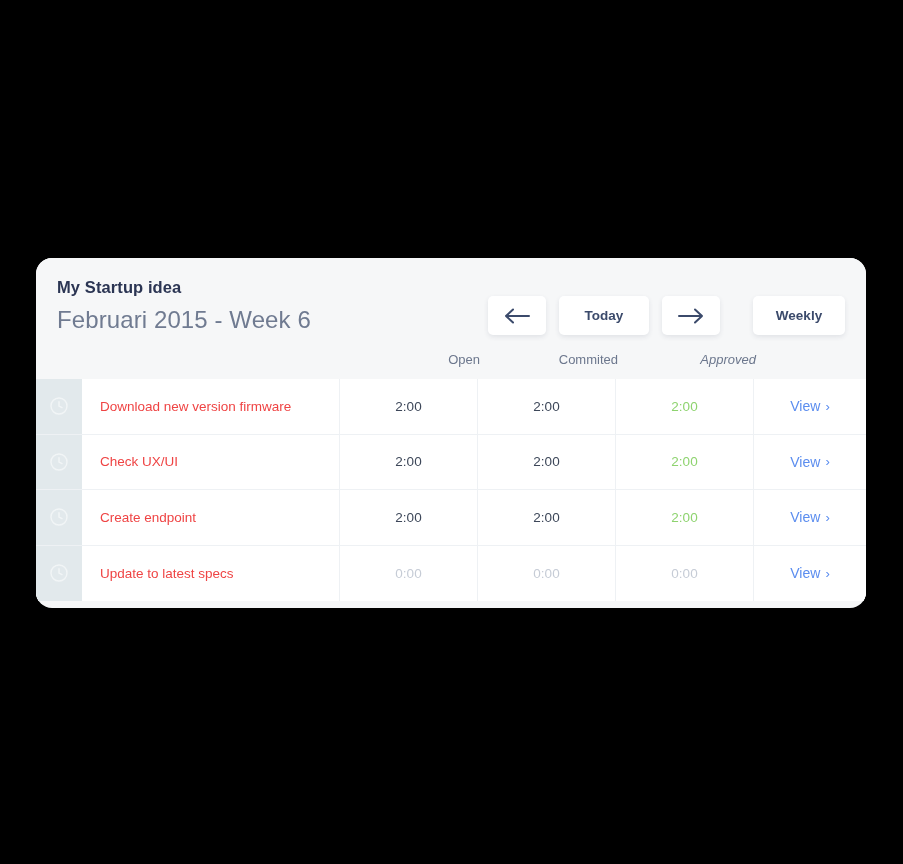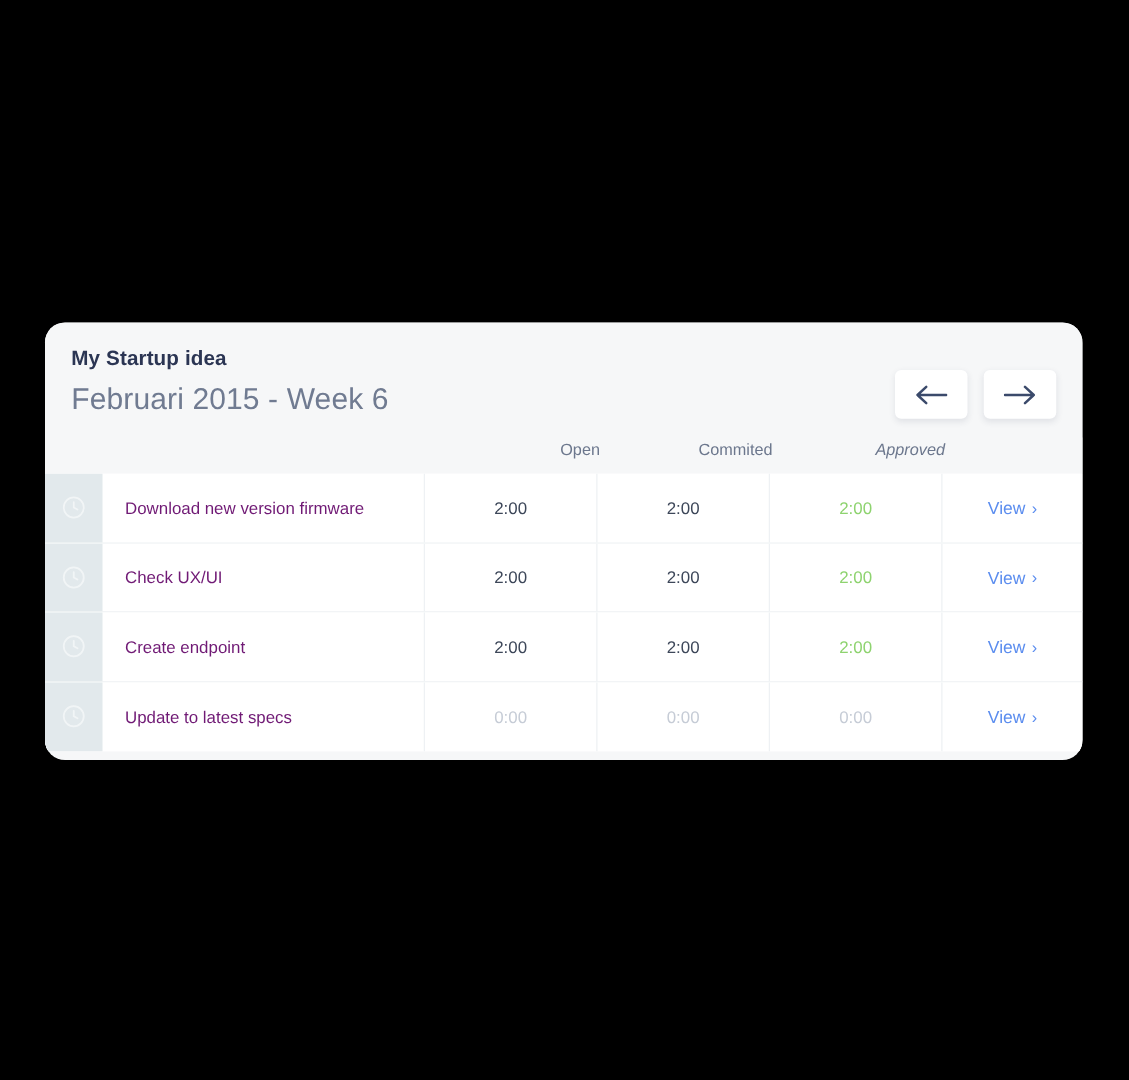--- a/index.html
+++ b/index.html
@@ -142,21 +142,21 @@
     justify-content: center;
   }
   .clock-icon { display: block; opacity: 0.55; }
 
   .cell-task {
     flex: 0 0 258px;
     display: flex;
     align-items: center;
     padding-left: 18px;
     font-size: 13.5px;
-    color: #701a75;
+    color: #ef4444;
     border-right: 1px solid #eef1f4;
   }
 
   .cell-num {
     flex: 0 0 138px;
     display: flex;
     align-items: center;
     justify-content: center;
     font-size: 13.5px;
     color: #3d4759;
@@ -194,29 +194,35 @@
       <div class="nav-group">
 
         <button class="nav-btn icon-btn">
           <span>
             <svg class="arrow-svg" width="26" height="16" viewBox="0 0 26 16">
               <path d="M25 8 L2 8 M9 1.5 L2 8 L9 14.5" fill="none" stroke="#3b4a6b" stroke-width="2" stroke-linecap="round" stroke-linejoin="round"></path>
             </svg>
           </span>
         </button>
 
+        <button class="nav-btn today-btn">
+          <span>Today</span>
+        </button>
 
         <button class="nav-btn icon-btn">
           <span>
             <svg class="arrow-svg" width="26" height="16" viewBox="0 0 26 16">
               <path d="M1 8 L24 8 M17 1.5 L24 8 L17 14.5" fill="none" stroke="#3b4a6b" stroke-width="2" stroke-linecap="round" stroke-linejoin="round"></path>
             </svg>
           </span>
         </button>
 
+        <button class="nav-btn weekly-btn">
+          <span>Weekly</span>
+        </button>
 
       </div>
 
       <div class="col-head">
         <div class="ch ch-open">Open</div>
         <div class="ch ch-committed">Commited</div>
         <div class="ch ch-approved">Approved</div>
       </div>
 
     </div>

